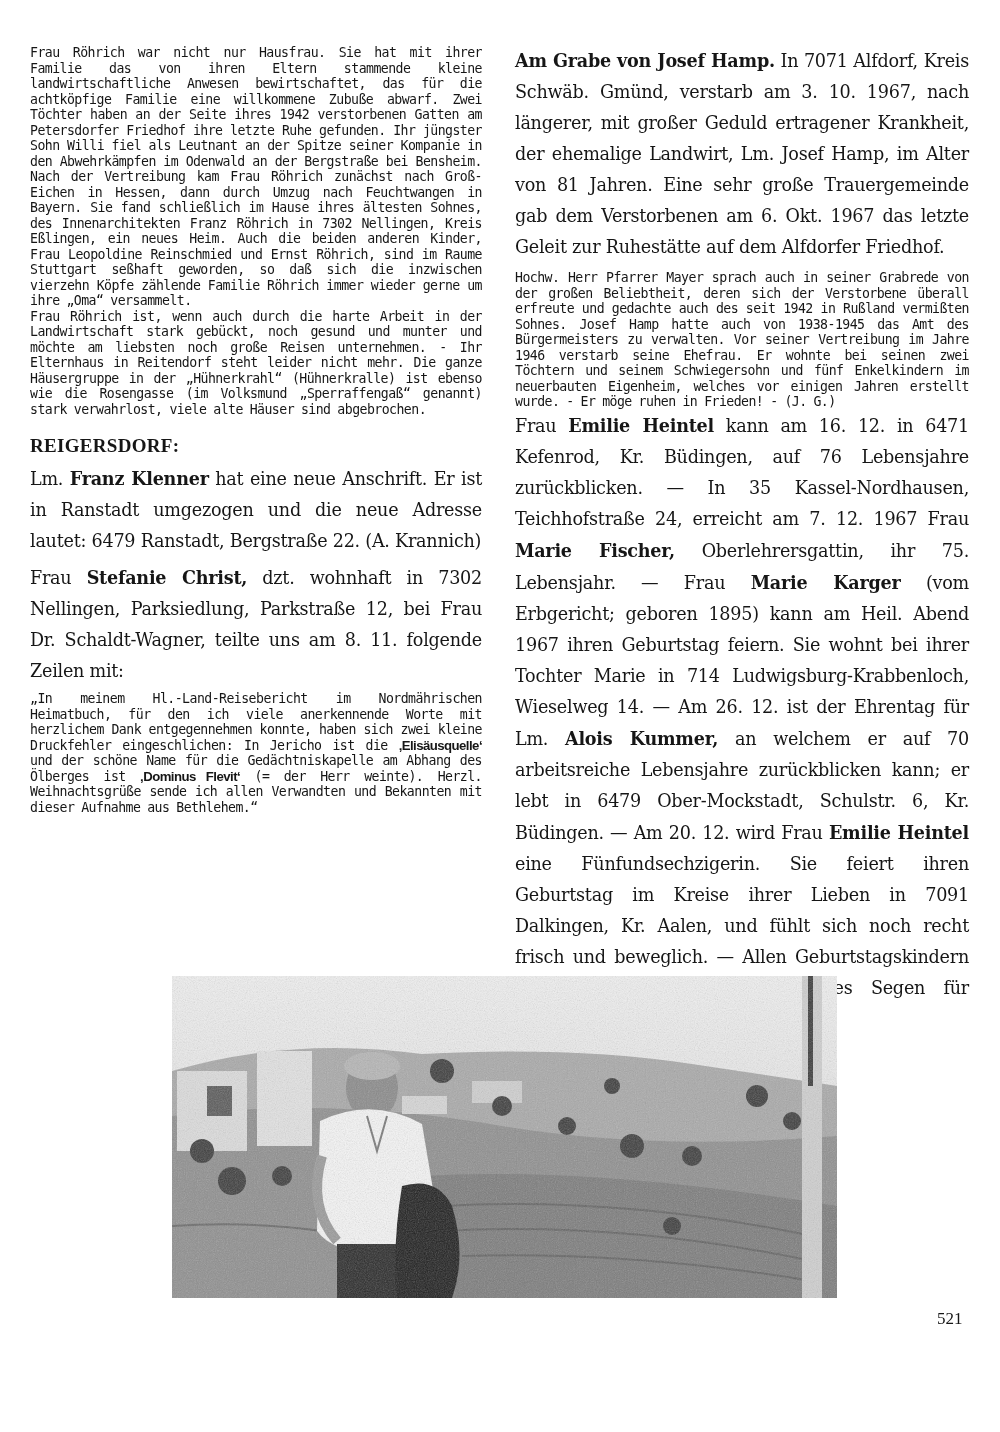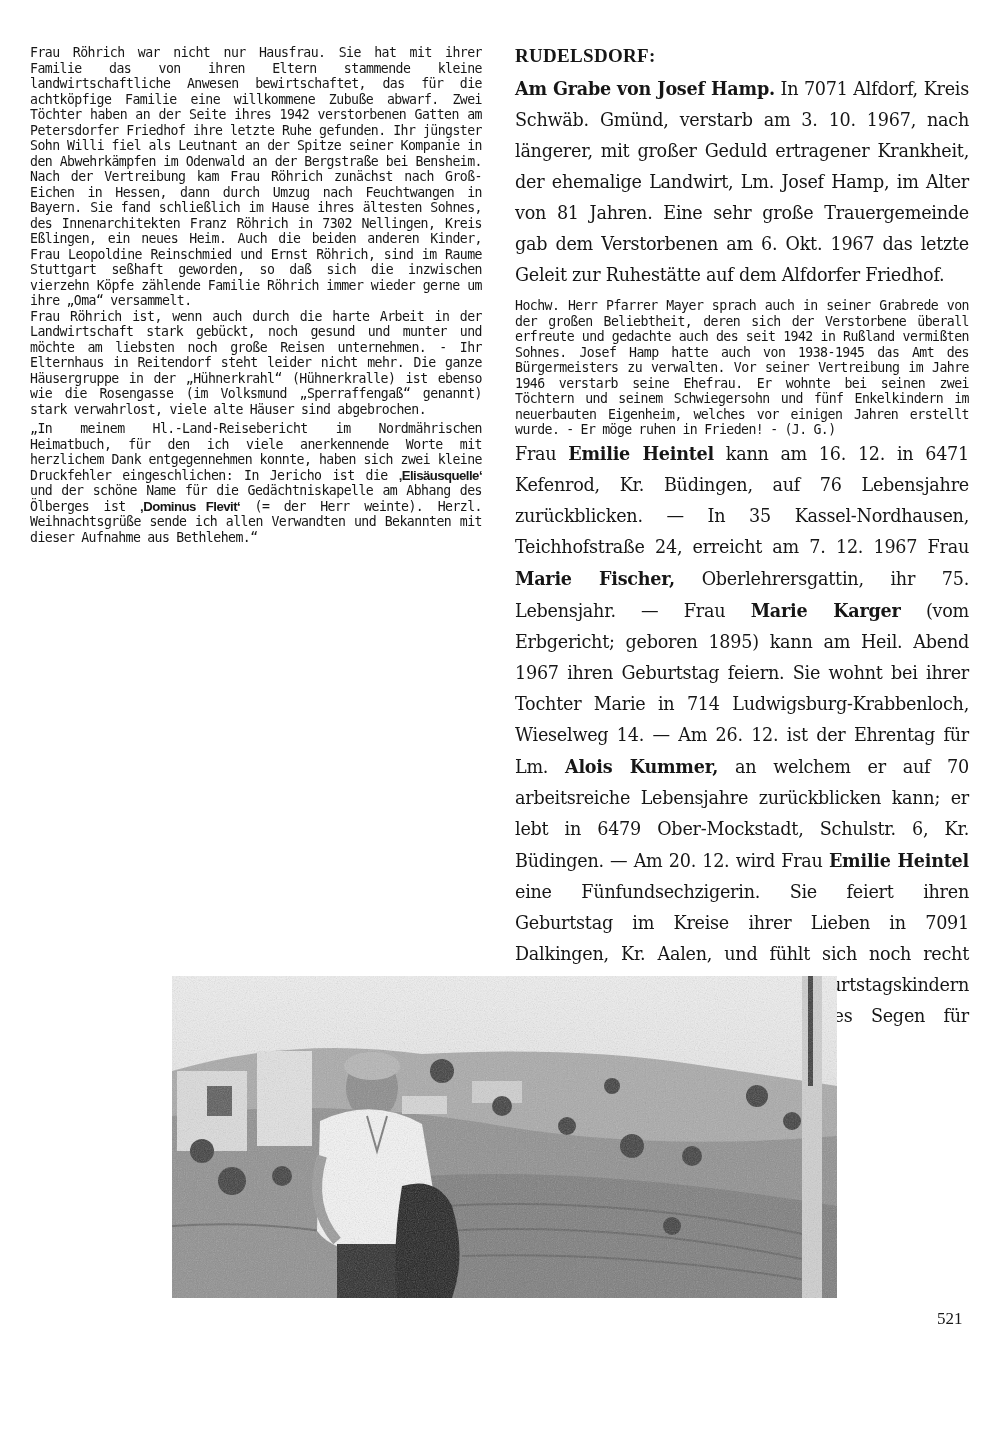--- a/index.html
+++ b/index.html
@@ -35,28 +35,30 @@
   </style>
 </head>
 <body>
 
 <div class="page">
 
   <div class="col col-left">
     <p class="small">Frau Röhrich war nicht nur Hausfrau. Sie hat mit ihrer Familie das von ihren Eltern stammende kleine landwirtschaftliche Anwesen bewirtschaftet, das für die achtköpfige Familie eine willkommene Zubuße abwarf. Zwei Töchter haben an der Seite ihres 1942 verstorbenen Gatten am Petersdorfer Friedhof ihre letzte Ruhe gefunden. Ihr jüngster Sohn Willi fiel als Leutnant an der Spitze seiner Kompanie in den Abwehrkämpfen im Odenwald an der Bergstraße bei Bensheim. Nach der Vertreibung kam Frau Röhrich zunächst nach Groß-Eichen in Hessen, dann durch Umzug nach Feuchtwangen in Bayern. Sie fand schließlich im Hause ihres ältesten Sohnes, des Innenarchitekten Franz Röhrich in 7302 Nellingen, Kreis Eßlingen, ein neues Heim. Auch die beiden anderen Kinder, Frau Leopoldine Reinschmied und Ernst Röhrich, sind im Raume Stuttgart seßhaft geworden, so daß sich die inzwischen vierzehn Köpfe zählende Familie Röhrich immer wieder gerne um ihre „Oma“ versammelt.</p>
     <p class="small">Frau Röhrich ist, wenn auch durch die harte Arbeit in der Landwirtschaft stark gebückt, noch gesund und munter und möchte am liebsten noch große Reisen unternehmen. - Ihr Elternhaus in Reitendorf steht leider nicht mehr. Die ganze Häusergruppe in der „Hühnerkrahl“ (Hühnerkralle) ist ebenso wie die Rosengasse (im Volksmund „Sperraffengaß“ genannt) stark verwahrlost, viele alte Häuser sind abgebrochen.</p>
 
+    <h2 class="heading" style="margin-top:18px;margin-bottom:6px">REIGERSDORF:</h2>
 
+    <p class="large"><span>Lm. </span><b class="name">Franz Klenner</b><span> hat eine neue Anschrift. Er ist in Ranstadt umgezogen und die neue Adresse lautet: 6479 Ranstadt, Bergstraße 22. (A. Krannich)</span></p>
 
+    <p class="large" style="margin-top:5px"><span>Frau </span><b class="name">Stefanie Christ,</b><span> dzt. wohnhaft in 7302 Nellingen, Parksiedlung, Parkstraße 12, bei Frau Dr. Schaldt-Wagner, teilte uns am 8. 11. folgende Zeilen mit:</span></p>
 
     <p class="small" style="margin-top:4px"><span>„In meinem Hl.-Land-Reisebericht im Nordmährischen Heimatbuch, für den ich viele anerkennende Worte mit herzlichem Dank entgegennehmen konnte, haben sich zwei kleine Druckfehler eingeschlichen: In Jericho ist die </span><span class="quote-bold">‚Elisäusquelle‘</span><span> und der schöne Name für die Gedächtniskapelle am Abhang des Ölberges ist </span><span class="quote-bold">‚Dominus Flevit‘</span><span> (= der Herr weinte). Herzl. Weihnachtsgrüße sende ich allen Verwandten und Bekannten mit dieser Aufnahme aus Bethlehem.“</span></p>
   </div>
 
   <div class="col col-right">
-    <h2 class="heading" style="margin-bottom:6px">RUDELSDORF:</h2>
     <p class="large"><b class="name">Am Grabe von Josef Hamp.</b><span> In 7071 Alfdorf, Kreis Schwäb. Gmünd, verstarb am 3. 10. 1967, nach längerer, mit großer Geduld ertragener Krankheit, der ehemalige Landwirt, Lm. Josef Hamp, im Alter von 81 Jahren. Eine sehr große Trauergemeinde gab dem Verstorbenen am 6. Okt. 1967 das letzte Geleit zur Ruhestätte auf dem Alfdorfer Friedhof.</span></p>
     <p class="small" style="margin-top:7px">Hochw. Herr Pfarrer Mayer sprach auch in seiner Grabrede von der großen Beliebtheit, deren sich der Verstorbene überall erfreute und gedachte auch des seit 1942 in Rußland vermißten Sohnes. Josef Hamp hatte auch von 1938-1945 das Amt des Bürgermeisters zu verwalten. Vor seiner Vertreibung im Jahre 1946 verstarb seine Ehefrau. Er wohnte bei seinen zwei Töchtern und seinem Schwiegersohn und fünf Enkelkindern im neuerbauten Eigenheim, welches vor einigen Jahren erstellt wurde. - Er möge ruhen in Frieden! - (J. G.)</p>
 
     <p class="large"><span>Frau </span><b class="name">Emilie Heintel</b><span> kann am 16. 12. in 6471 Kefenrod, Kr. Büdingen, auf 76 Lebensjahre zurückblicken. — In 35 Kassel-Nordhausen, Teichhofstraße 24, erreicht am 7. 12. 1967 Frau </span><b class="name">Marie Fischer,</b><span> Oberlehrersgattin, ihr 75. Lebensjahr. — Frau </span><b class="name">Marie Karger</b><span> (vom Erbgericht; geboren 1895) kann am Heil. Abend 1967 ihren Geburtstag feiern. Sie wohnt bei ihrer Tochter Marie in 714 Ludwigsburg-Krabbenloch, Wieselweg 14. — Am 26. 12. ist der Ehrentag für Lm. </span><b class="name">Alois Kummer,</b><span> an welchem er auf 70 arbeitsreiche Lebensjahre zurückblicken kann; er lebt in 6479 Ober-Mockstadt, Schulstr. 6, Kr. Büdingen. — Am 20. 12. wird Frau </span><b class="name">Emilie Heintel</b><span> eine Fünfundsechzigerin. Sie feiert ihren Geburtstag im Kreise ihrer Lieben in 7091 Dalkingen, Kr. Aalen, und fühlt sich noch recht frisch und beweglich. — Allen Geburtstagskindern alles erdenklich Gute und Gottes Segen für weiterhin! (O. Sch.)</span></p>
   </div>
 
   <div class="photo">
     <svg width="665" height="322" viewBox="0 0 665 322" xmlns="http://www.w3.org/2000/svg">
       <defs>
         <filter id="grain">

